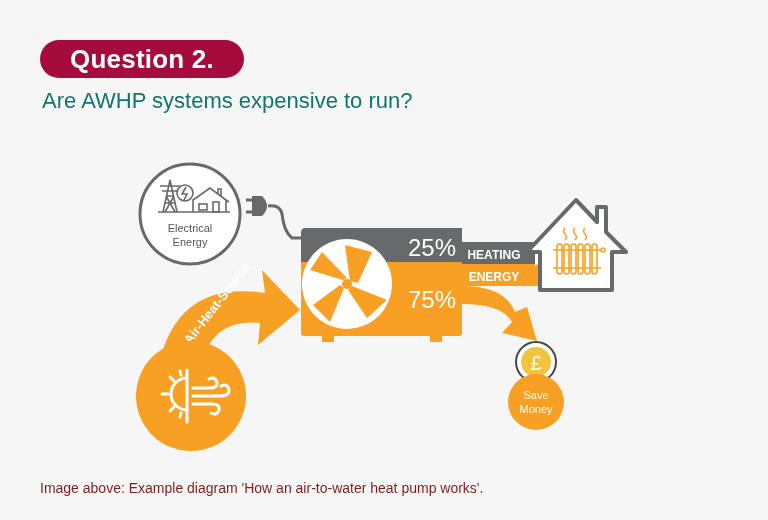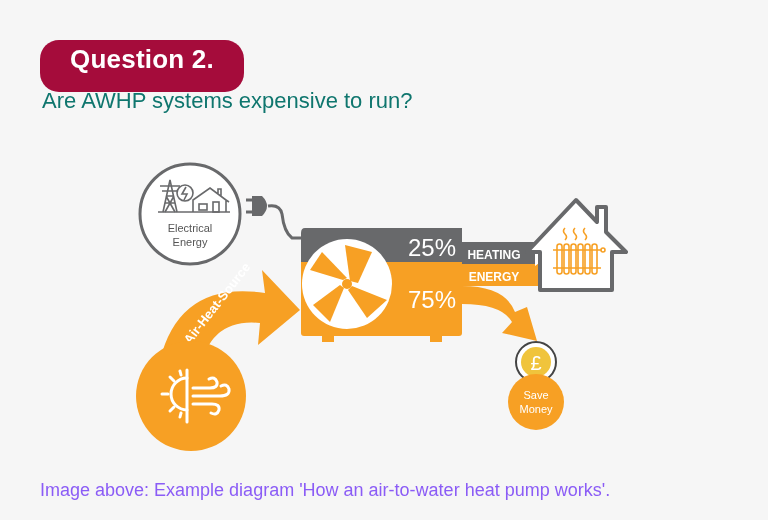--- a/index.html
+++ b/index.html
@@ -1,22 +1,22 @@
 <!DOCTYPE html>
 <html><head>
 <meta charset="utf-8">
 <style>
   html, body { margin:0; padding:0; }
   body { width:768px; height:520px; background:#f6f6f6; position:relative; overflow:hidden;
          font-family:"Liberation Sans", "DejaVu Sans", sans-serif; }
-  .q-badge { position:absolute; left:40px; top:40px; width:204px; height:52px; border-radius:19px;
+  .q-badge { position:absolute; left:40px; top:40px; width:204px; height:38px; border-radius:19px;
              background:#a50c3b; color:#fff; font-weight:bold; font-size:26px; line-height:38px;
              text-align:center; letter-spacing:0.2px; }
   .q-text { position:absolute; left:42px; top:88px; font-size:22px; color:#0f766e; }
-  .caption { position:absolute; left:40px; top:480px; font-size:18px; color:#8b5cf6;text-align:right; }
+  .caption { position:absolute; left:40px; top:480px; font-size:14px; color:#7f1d1d;text-align:right; }
   svg.diagram { position:absolute; left:0; top:0; }
   .svg-text { font-family:"Liberation Sans", "DejaVu Sans", sans-serif; }
 </style>
 </head>
 <body>
 
 <div class="q-badge">Question 2.</div>
 <div class="q-text">Are AWHP systems expensive to run?</div>
 
 <svg class="diagram" width="768" height="520" viewBox="0 0 768 520">

